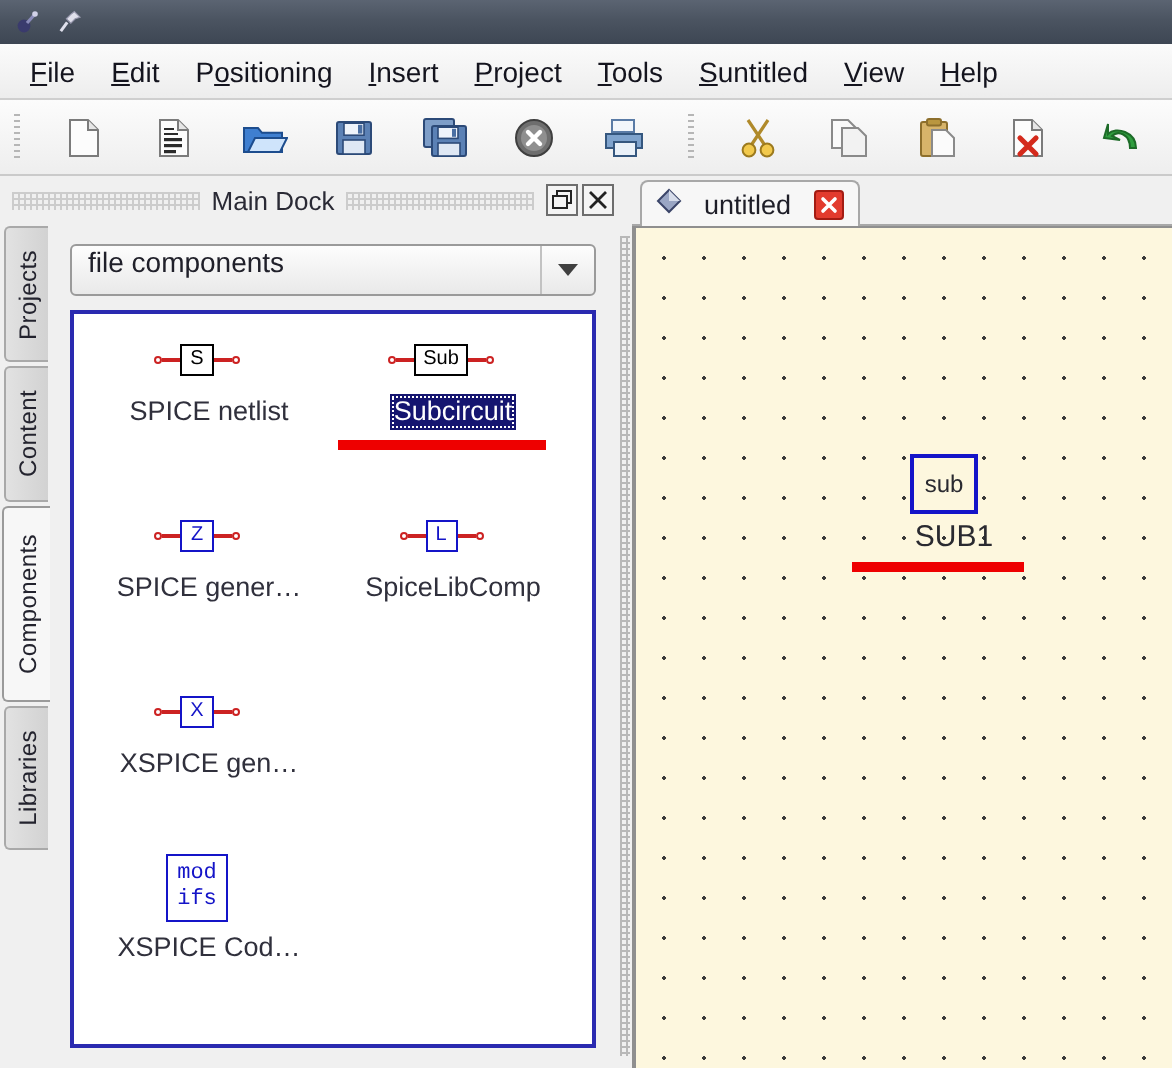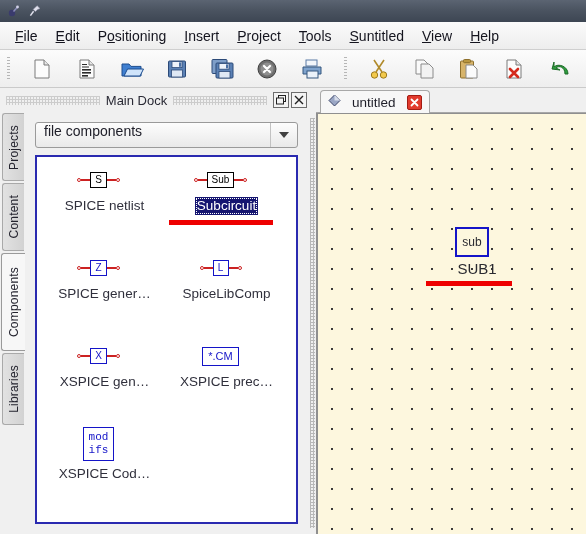--- a/index.html
+++ b/index.html
@@ -421,28 +421,20 @@
               <span class="pin"></span>
                 <span class="lead"></span>
               <span class="box blue">X</span>
               <span class="lead"></span>
                 <span class="pin"></span>
             </div>
           </div>
           <div class="clabel">XSPICE gen…</div>
         </div>
 
-        <div class="citem" style="left:126px;top:182px;">
-          <div class="cicon">
-            <div class="sym">
-              <span class="box blue" style="padding:3px 5px;font-size:11px;">*.CM</span>
-            </div>
-          </div>
-          <div class="clabel">XSPICE prec…</div>
-        </div>
 
         <div class="citem" style="left:4px;top:266px;">
           <div class="cicon" style="height:42px;font-family:Liberation Mono, monospace;">
             <div class="sym">
               <span class="box blue" style="padding:3px 5px;font-size:11px;line-height:13px;display:block;text-align:center;">mod<br>ifs</span>
             </div>
           </div>
           <div class="clabel">XSPICE Cod…</div>
         </div>
 

